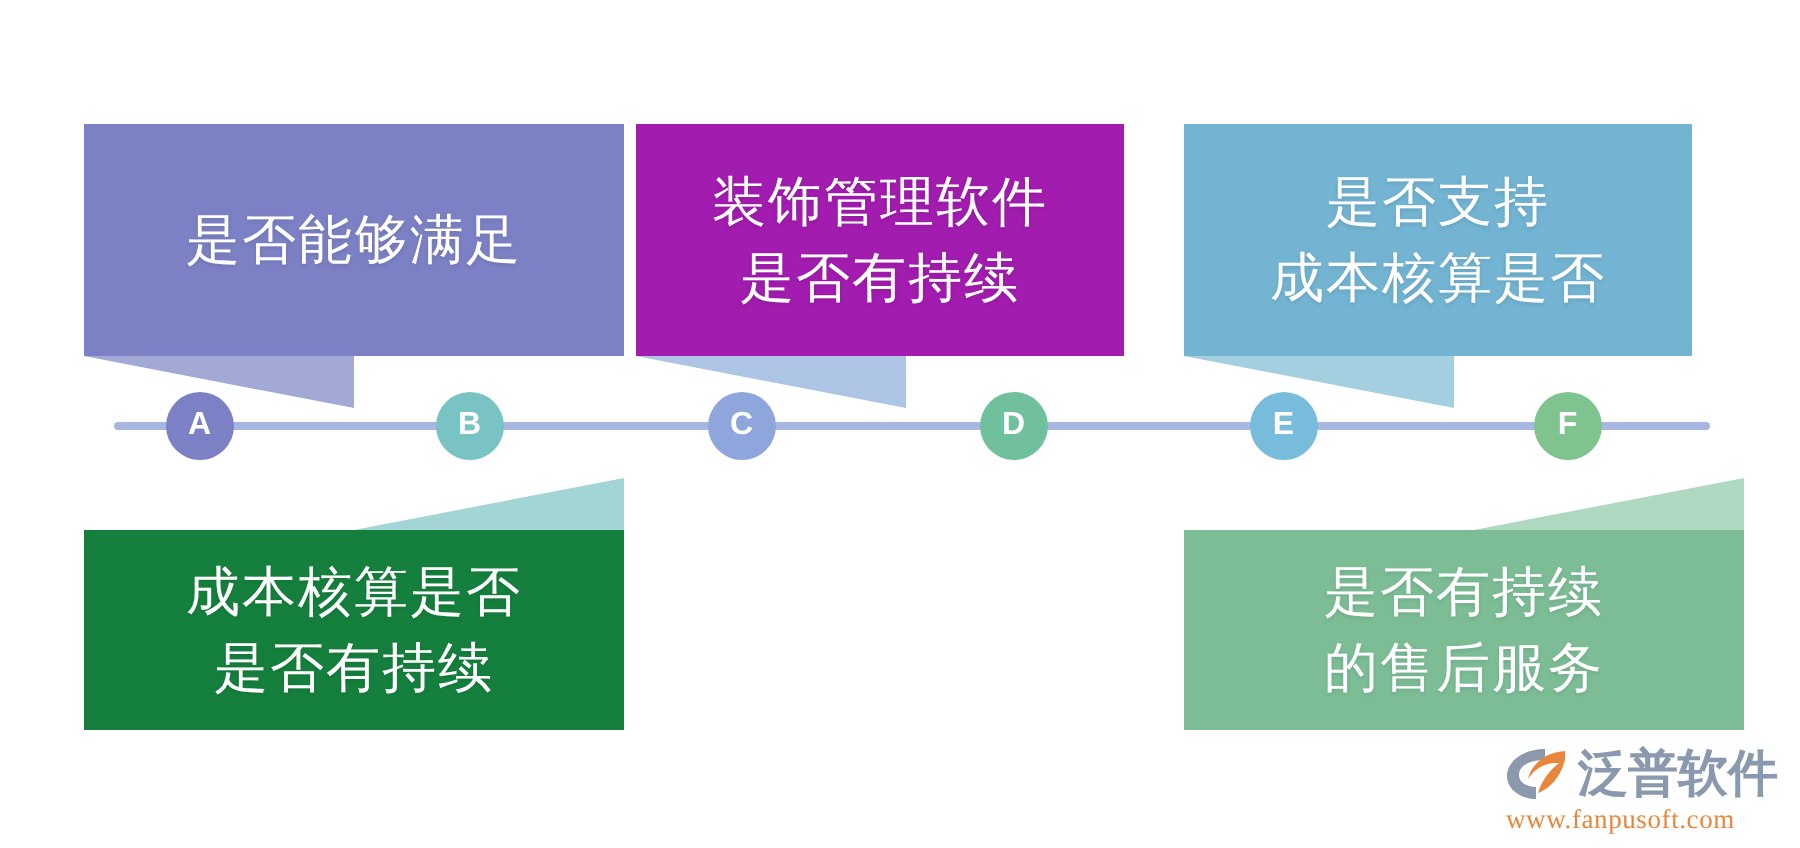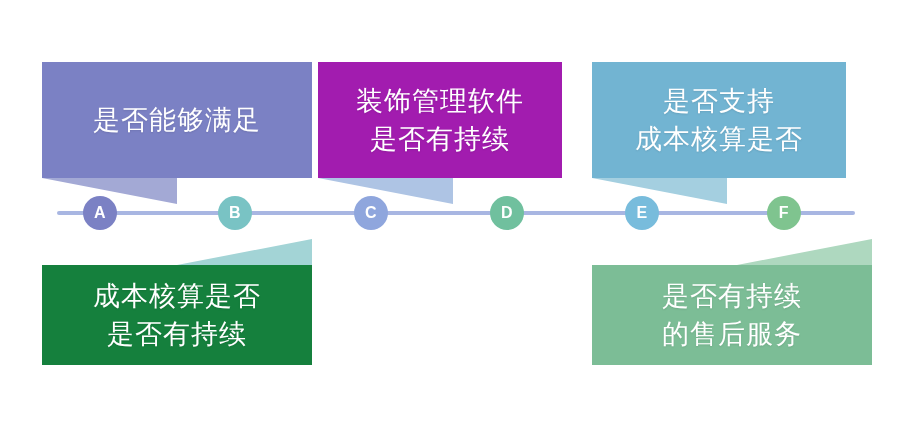--- a/index.html
+++ b/index.html
@@ -187,14 +187,26 @@
     <div class="tail-up" id="tail-bot-0" style="background: rgb(163, 212, 214); clip-path: polygon(100% 0%, 100% 100%, 0% 100%);"></div>
   </div>
 
 
   <div class="card bottom-card" id="bot-2" style="left: 592px; width: 280px; background: rgb(124, 189, 150);">
     <div class="card-line">是否有持续</div>
     <div class="card-line">的售后服务</div>
     <div class="tail-up" id="tail-bot-2" style="background: rgb(174, 216, 191); clip-path: polygon(100% 0%, 100% 100%, 0% 100%);"></div>
   </div>
 
+  <div id="logo">
+    <div class="logo-top">
+      <span class="logo-mark">
+        <svg viewBox="0 0 34 28" width="34" height="28" aria-hidden="true">
+          <path d="M20.5 1.5 C9 1.5 1.5 8 1.5 15 C1.5 21.5 8 26.5 16 26.5 L16 20.5 C11 20.5 7.5 18 7.5 14.5 C7.5 10 12.5 7 20.5 7 Z" fill="#8a99ad"></path>
+          <path d="M30.5 2.5 C22 3 14 8 12 16.5 C15.5 11 21 8 27.5 8.5 C23 12 19 17 17 23.5 C23.5 21 29 14.5 30.5 6.5 Z" fill="#e8873c"></path>
+        </svg>
+      </span>
+      <span class="logo-name" style="color: rgb(138, 153, 173);">泛普软件</span>
+    </div>
+    <div class="logo-url" style="color: rgb(232, 135, 60);">www.fanpusoft.com</div>
+  </div>
 
 </div>
 
 </body></html>

